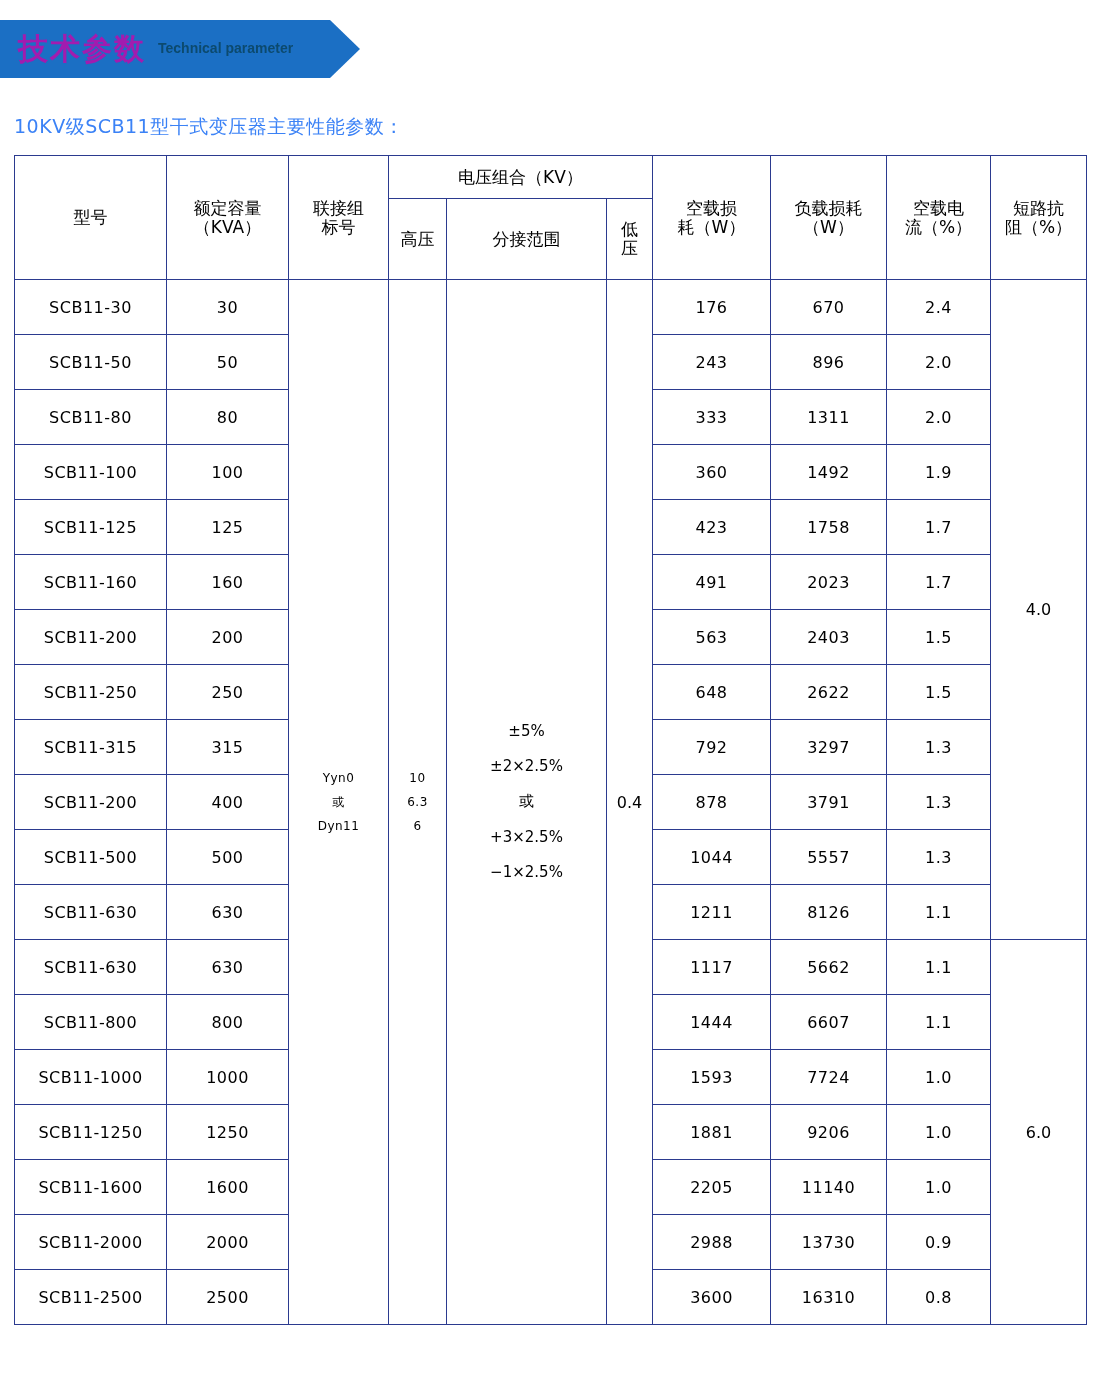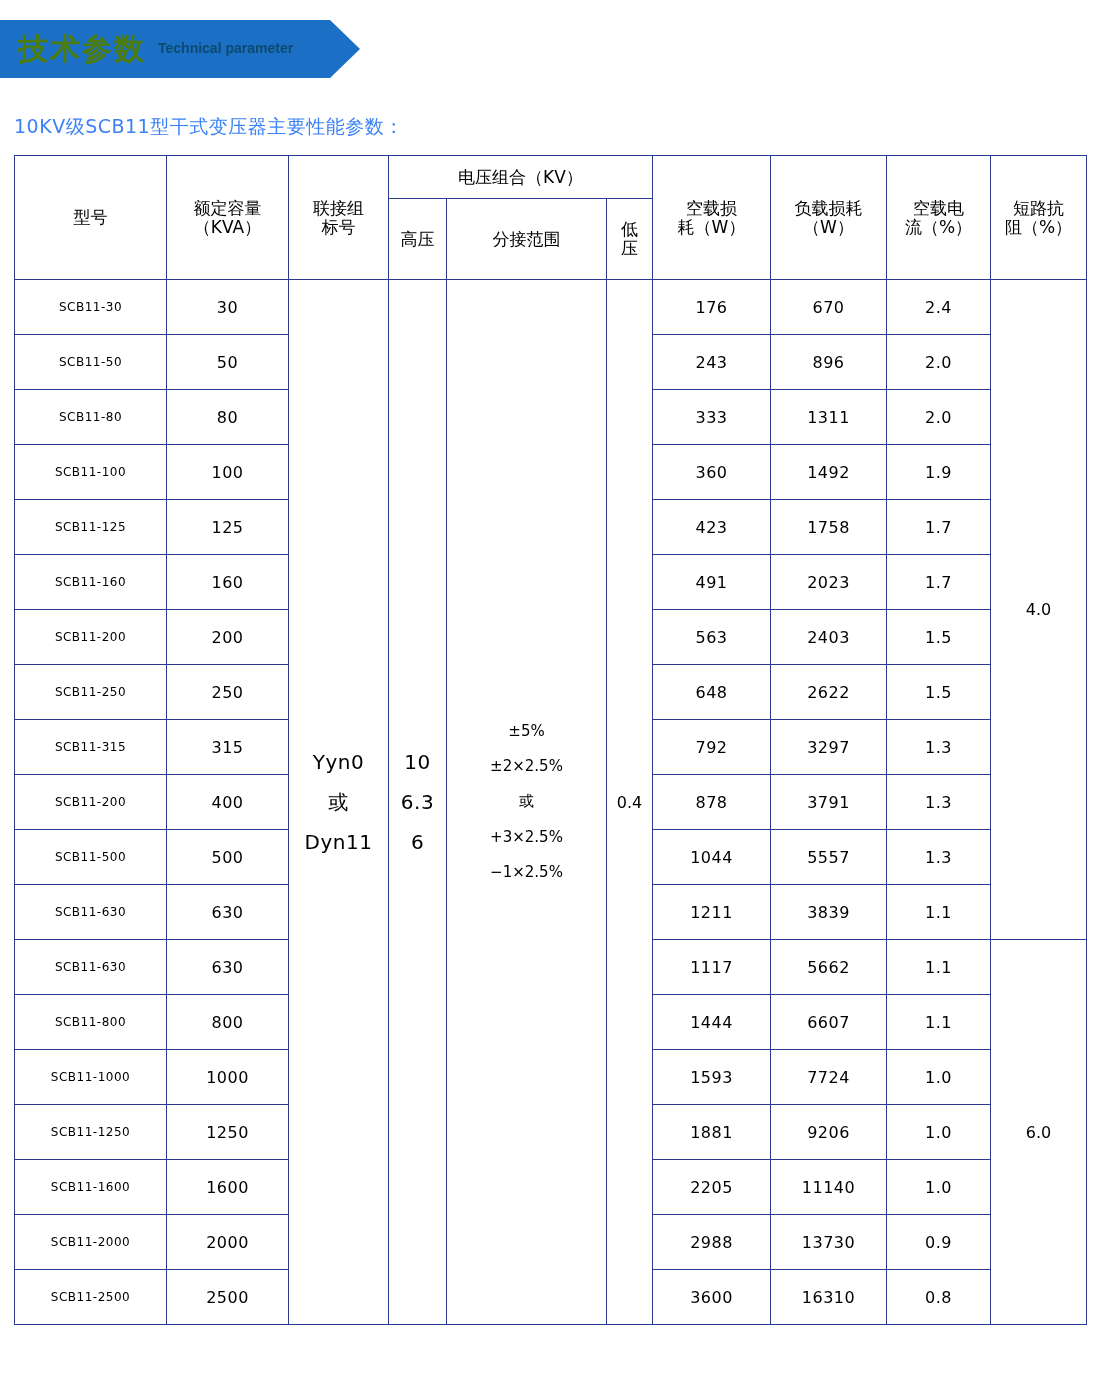--- a/index.html
+++ b/index.html
@@ -43,21 +43,21 @@
     height: 58px;
     display: flex;
     align-items: center;
     gap: 12px;
     z-index: 2;
   }
   .banner-cn {
     font-family: "DejaVu Sans", sans-serif;
     font-size: 30px;
     font-weight: bold;
-    color: #4d7c0f;
+    color: #a21caf;
     letter-spacing: 2px;
     line-height: 1;
   }
   .banner-en {
     font-family: "Liberation Sans", sans-serif;
     font-size: 14px;
     font-weight: bold;
     color: #0c4a6e;
     line-height: 1;
     padding-bottom: 2px;
@@ -122,25 +122,25 @@
   }
   th.vert span {
     display: block;
   }
   td.data {
     height: 54px;
     font-size: 16px;
     letter-spacing: 0.5px;
   }
   td.model {
+    font-size: 16px;
+    letter-spacing: 0.5px;
+  }
+  td.merged {
     font-size: 12px;
-    letter-spacing: 0.5px;
-  }
-  td.merged {
-    font-size: 20px;
     line-height: 2.0;
     letter-spacing: 0.5px;
   }
   td.merged .ln { display: block; }
   td.tap {
     font-size: 15px;
     line-height: 2.35;
   }
   td.tap .ln { display: block; white-space: nowrap; }
   td.small-num { font-size: 16px; }
@@ -310,21 +310,21 @@
           <td class="data model">SCB11-500</td>
           <td class="data">500</td>
           <td class="data">1044</td>
           <td class="data">5557</td>
           <td class="data">1.3</td>
         </tr>
         <tr>
           <td class="data model">SCB11-630</td>
           <td class="data">630</td>
           <td class="data">1211</td>
-          <td class="data">3839</td>
+          <td class="data">8126</td>
           <td class="data">1.1</td>
         </tr>
 
         <tr>
           <td class="data model">SCB11-630</td>
           <td class="data">630</td>
           <td class="data">1117</td>
           <td class="data">5662</td>
           <td class="data">1.1</td>
           <td rowspan="7" class="small-num">6.0</td>

